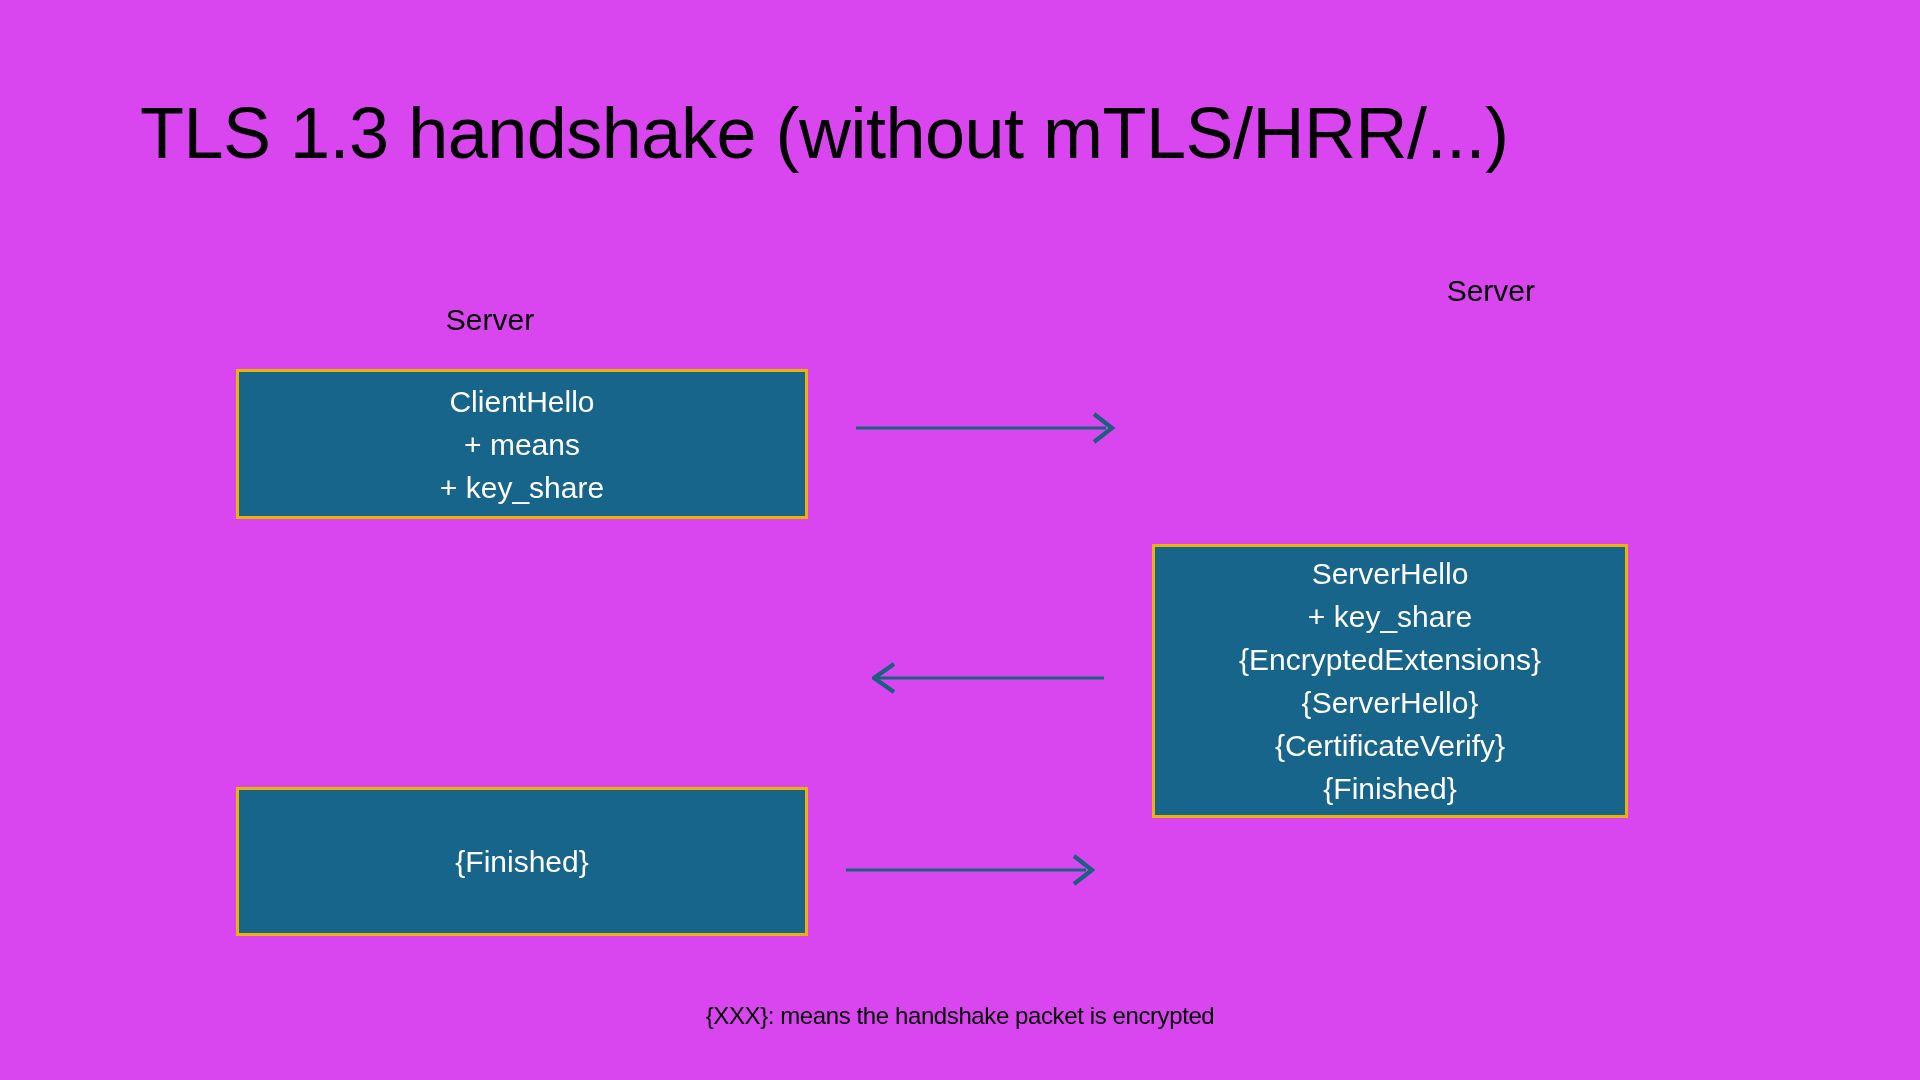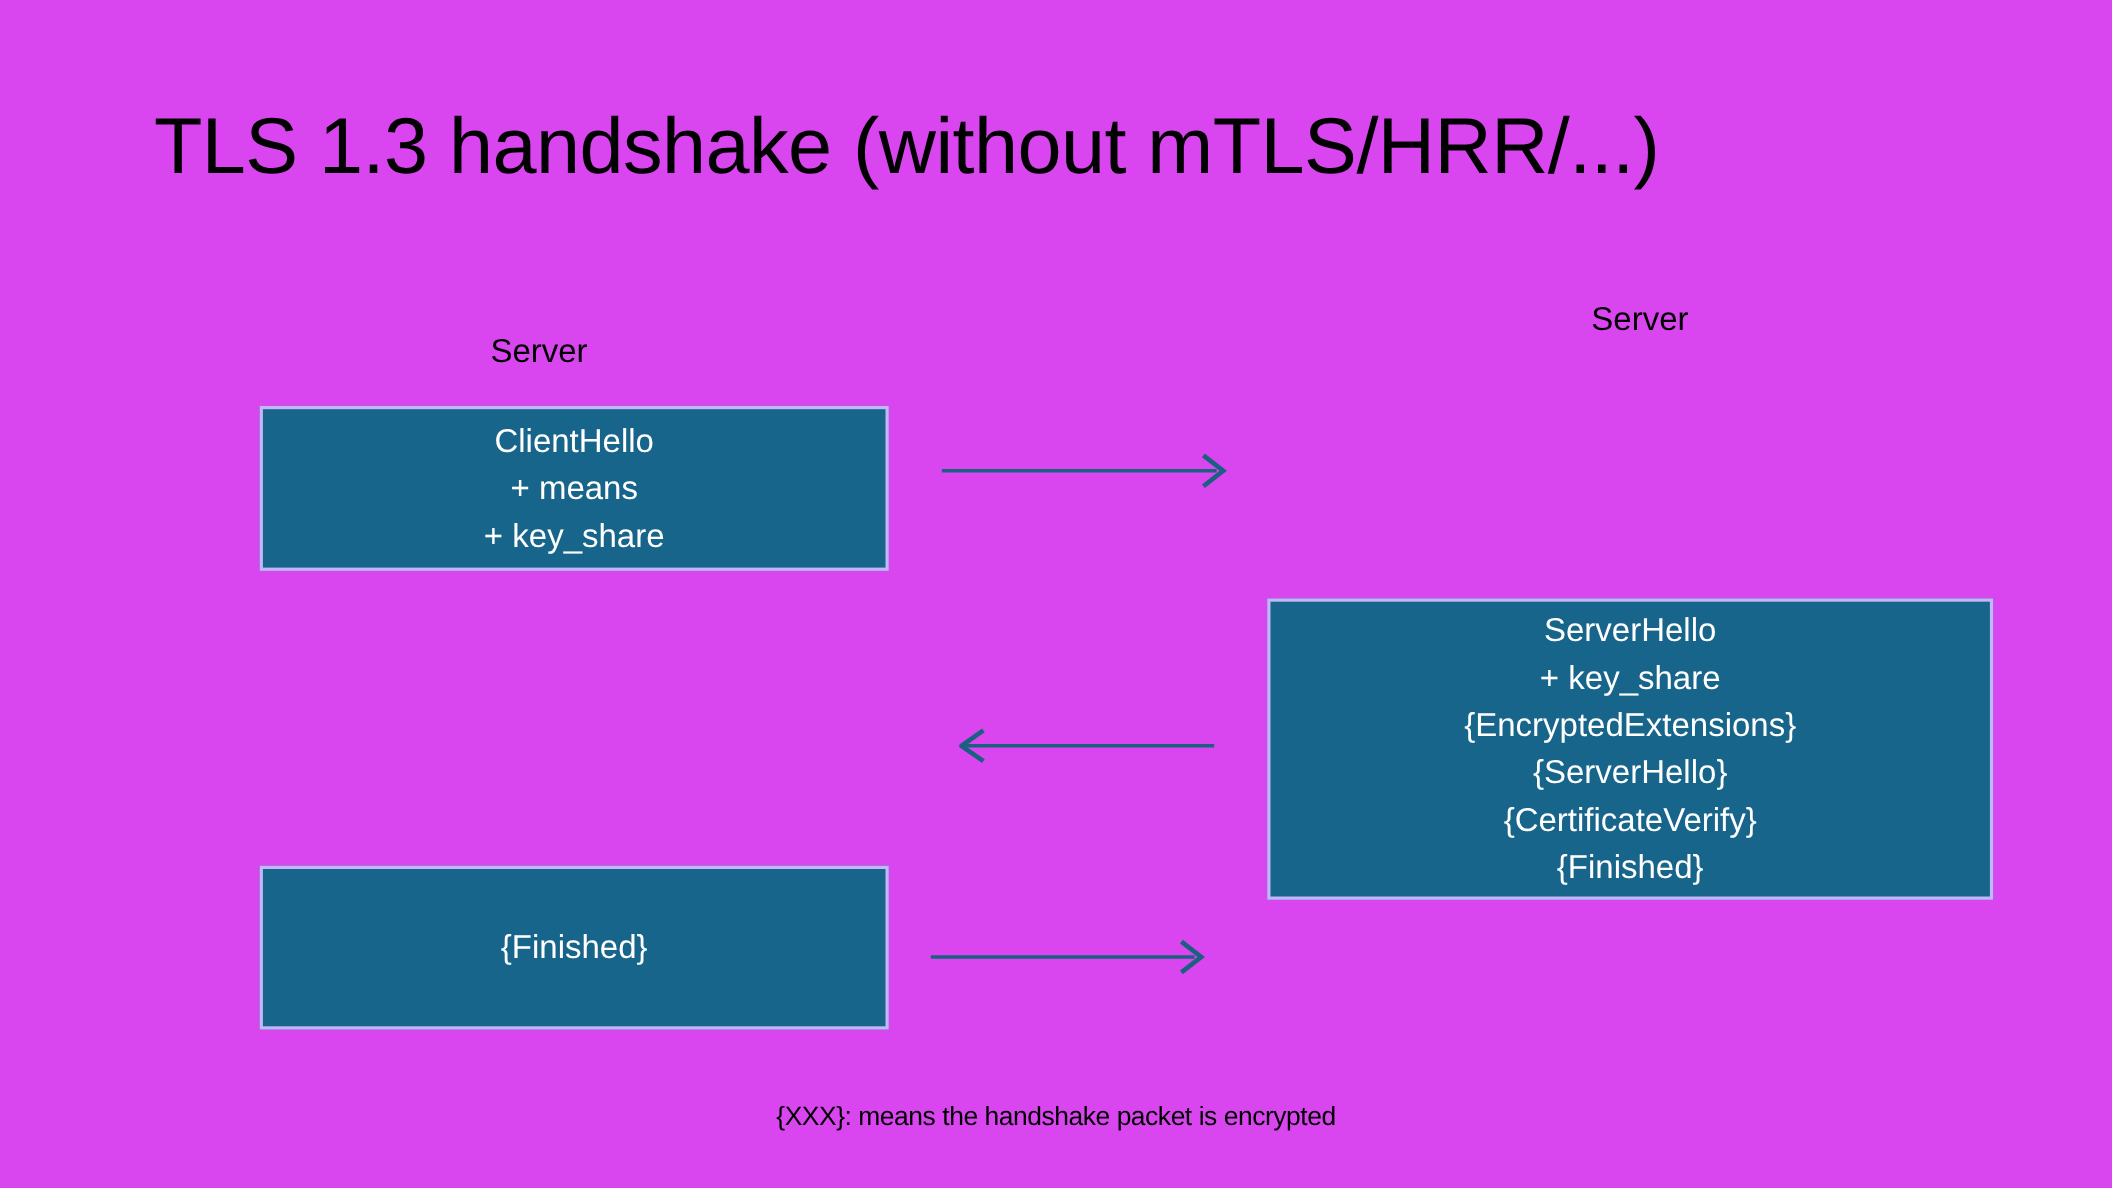--- a/index.html
+++ b/index.html
@@ -46,21 +46,21 @@
     white-space: nowrap;
   }
   .col-label.client { left: 380px; top: 305px; width: 220px; }
   .col-label.server { left: 1315px; top: 276px; width: 220px; text-align: right; }
 
   
   .msg-box {
     position: absolute;
     box-sizing: border-box;
     background: #17658a;
-    border: 3px solid #c4b5fd;
+    border: 3px solid #eab308;
     color: #ffffff;
     display: flex;
     flex-direction: column;
     align-items: center;
     justify-content: center;
     text-align: center;
     font-size: 30px;
     line-height: 43px;
     padding: 6px 10px;
   }
@@ -68,21 +68,21 @@
 
   .msg-box.box-clienthello {
     left: 236px;
     top: 369px;
     width: 572px;
     height: 150px;
   }
   .msg-box.box-serverhello {
     left: 1152px;
     top: 544px;
-    width: 660px;
+    width: 476px;
     height: 274px;
   }
   .msg-box.box-clientfinished {
     left: 236px;
     top: 787px;
     width: 572px;
     height: 149px;
   }
 
   

